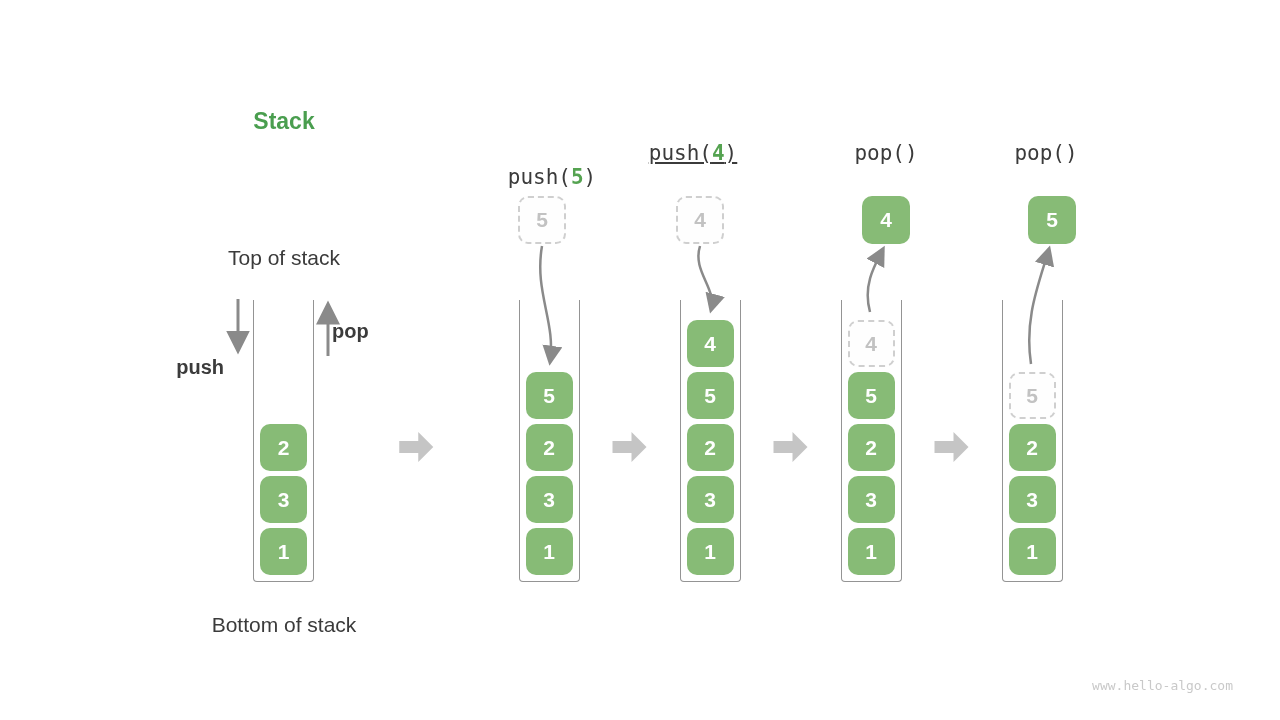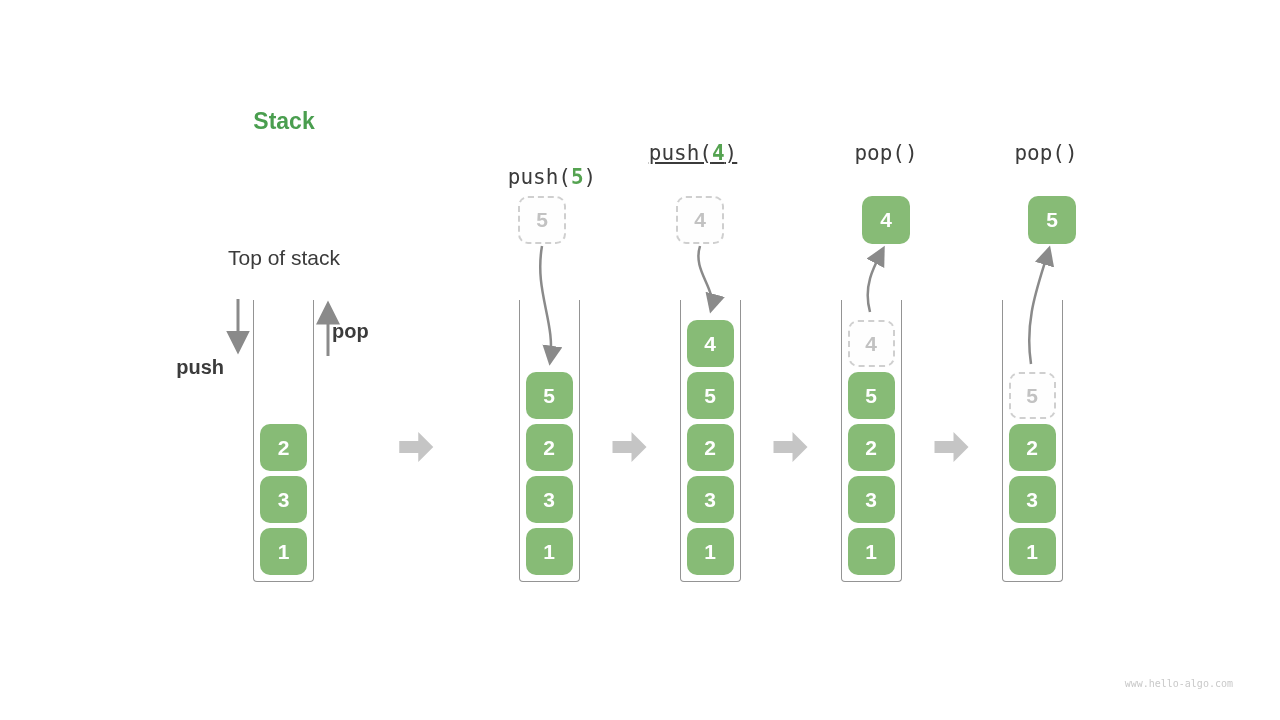--- a/index.html
+++ b/index.html
@@ -44,34 +44,35 @@
     box-sizing:border-box;background:transparent;
   }
   .cell{
     width:47px;height:47px;border-radius:10px;box-sizing:border-box;
     display:flex;align-items:center;justify-content:center;
     font-size:21px;font-weight:bold;
   }
   .cell.solid{background:var(--cell-green);color:var(--cell-text);}
   .cell.ghost{background:#fefefe;border:2px dashed var(--ghost-border);color:var(--ghost-text);}
   .watermark{
-    font-family:"DejaVu Sans Mono",monospace;font-size:10px;
+    font-family:"DejaVu Sans Mono",monospace;font-size:13px;
     color:var(--watermark-gray);white-space:nowrap;
   }
   svg.layer{position:absolute;left:0;top:0;pointer-events:none;}
 </style>
 </head>
 <body>
 
 <div id="canvas">
 
   <div class="abs title" style="left:284px;top:108px;">Stack</div>
 
   <div class="abs boldlabel" style="left:284px;top:246px;">Top of stack</div>
 
+  <div class="abs boldlabel" style="left:284px;top:613px;">Bottom of stack</div>
 
   <div class="abs sidelabel" style="right:1056px;top:320px;margin-top:36px;">push</div>
 
   <div class="abs sidelabel" style="left:332px;top:320px;">pop</div>
 
   <svg id="arrows" class="layer" width="1280" height="720" viewBox="0 0 1280 720">
     <defs>
       <marker id="ah" markerWidth="9" markerHeight="9" refX="6.5" refY="4" orient="auto">
         <path d="M0,0 L8,4 L0,8 Z" fill="#8a8a8a"></path>
       </marker>

